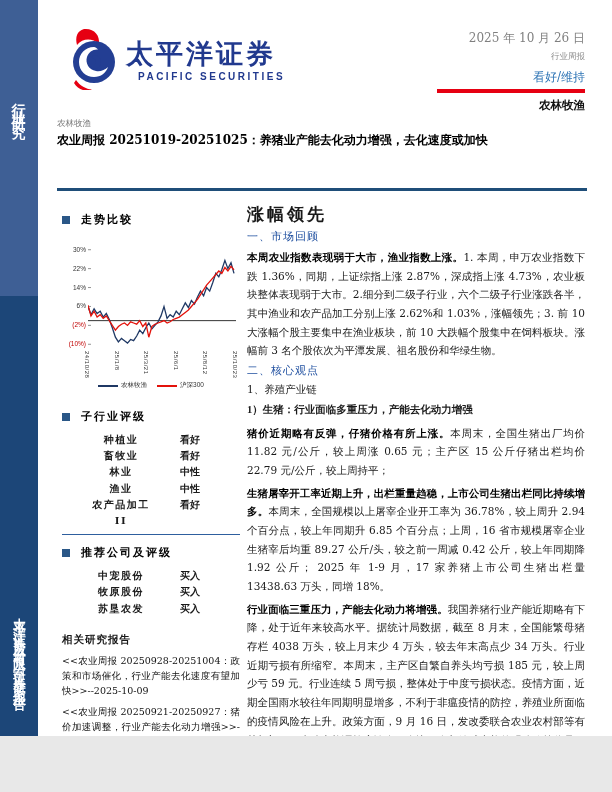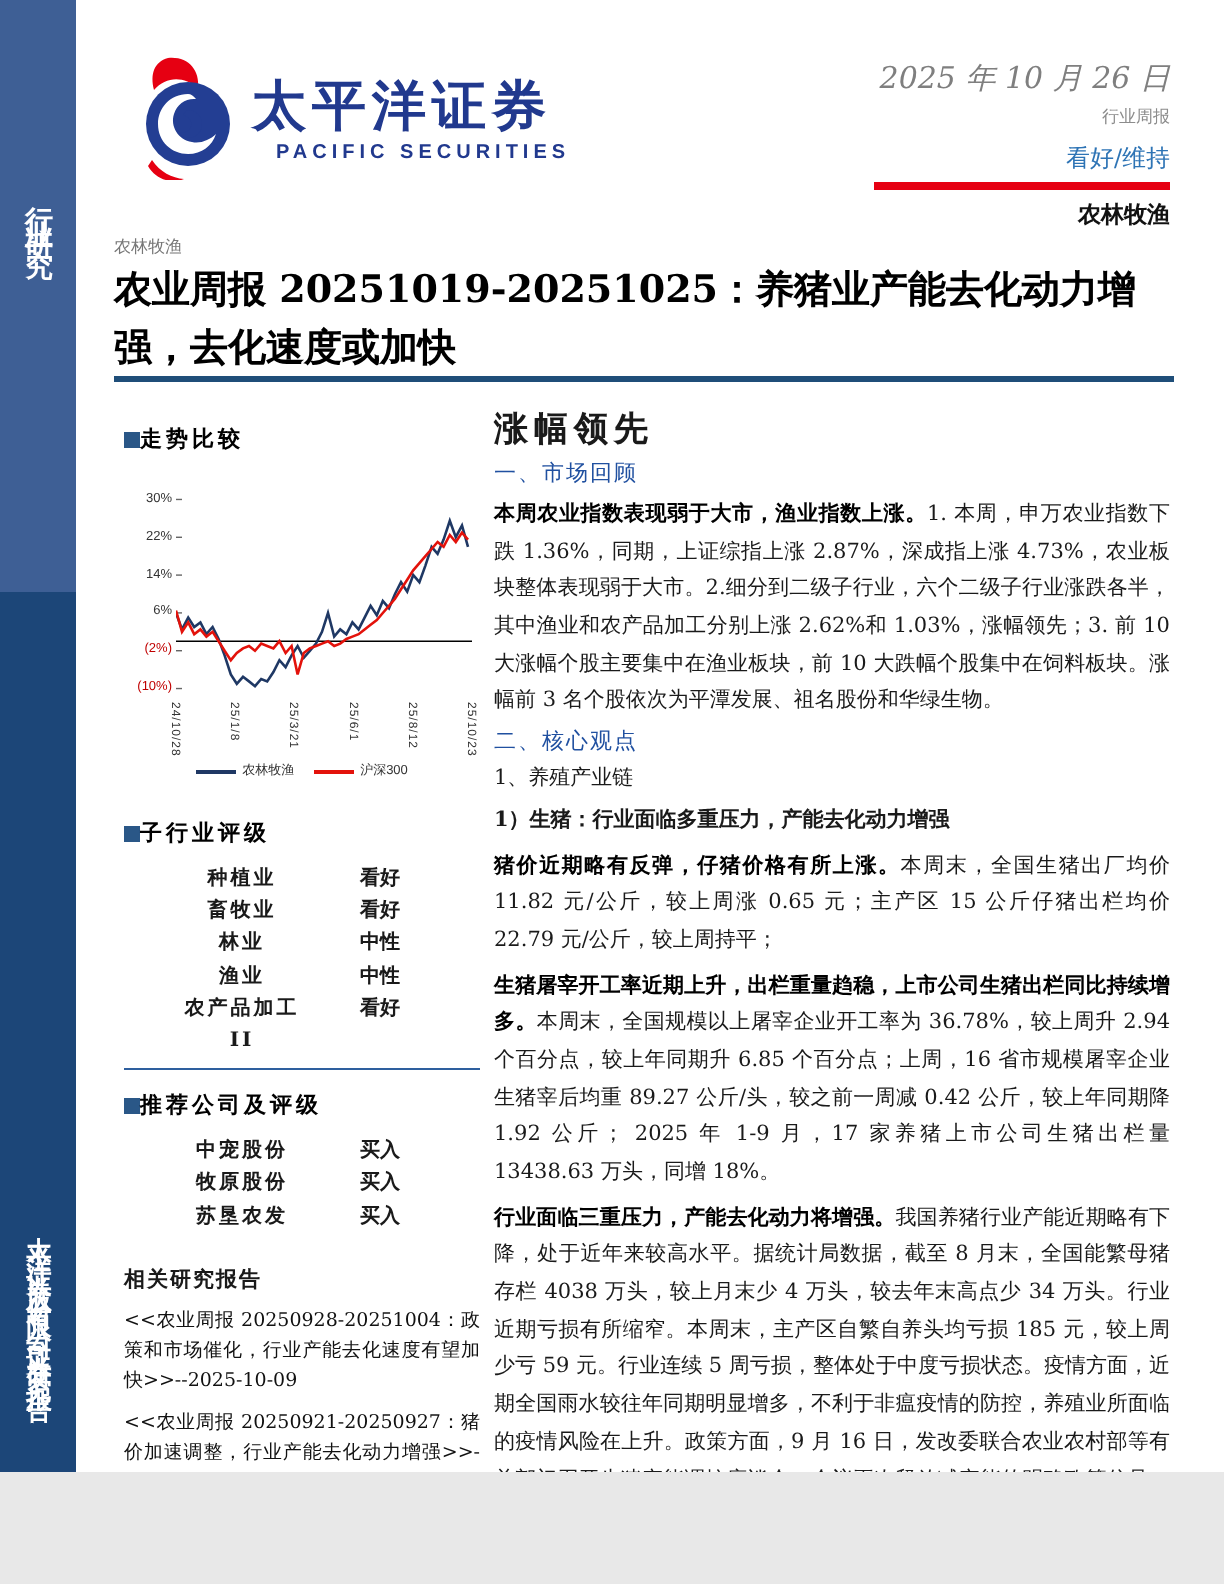--- a/index.html
+++ b/index.html
@@ -11,32 +11,32 @@
   .vtext{position:absolute;writing-mode:vertical-rl;color:#fff;font-weight:bold;
          left:50%;transform:translateX(-50%);}
   .vtext.industry-research{top:92px;font-size:14px;letter-spacing:7px;}
   .vtext.company-line{top:312px;font-size:12.5px;letter-spacing:5px;}
   
   .logo{position:absolute;left:64px;top:28px;display:flex;align-items:center;gap:8px;}
   .logo-text .cn{font-size:27px;font-weight:bold;color:#21398e;letter-spacing:3px;line-height:1;}
   .logo-text .en{font-size:10px;color:#21398e;letter-spacing:2.5px;margin-top:4px;
                  font-family:"Liberation Sans",sans-serif;font-weight:bold;padding-left:12px;}
   .header-right{position:absolute;right:27px;top:30px;width:160px;text-align:right;}
-  .hr-date{font-size:15px;color:#7f7f7f;font-style:italic;}
+  .hr-date{font-size:12px;color:#7f7f7f;}
   .hr-type{font-size:8.5px;color:#8c8c8c;margin-top:4px;}
   .hr-rating{font-size:12px;color:#2e74b5;margin-top:6px;}
   .hr-redbar{height:3.5px;background:#e60012;margin-top:3px;margin-left:12px;}
   .hr-industry{font-size:11.5px;font-weight:bold;color:#111;margin-top:5px;}
   .category-label{position:absolute;left:57px;top:118px;font-size:8.5px;color:#777;}
-  .doc-title{position:absolute;left:57px;top:131px;width:530px;font-size:19px;
+  .doc-title{position:absolute;left:57px;top:131px;width:530px;font-size:12px;
              font-weight:bold;line-height:1.55;color:#000;}
   .title-rule{position:absolute;left:57px;top:188px;width:530px;height:3px;background:#1f4e79;}
   
   .left-col{position:absolute;left:62px;top:202px;width:178px;}
-  .sec-head{display:flex;align-items:center;margin-top:10px;}
+  .sec-head{display:flex;align-items:center;gap:11px;margin-top:10px;}
   .sq{width:8px;height:8px;background:#2a5787;flex:0 0 auto;}
   .sec-title{font-size:11px;font-weight:bold;color:#000;letter-spacing:2px;}
   
   .chart{position:relative;width:178px;height:158px;margin-top:14px;}
   .plot{position:absolute;left:26px;top:4px;}
   .ytick{position:absolute;right:154px;font-size:6.5px;color:#333;white-space:nowrap;
          font-family:"Liberation Sans",sans-serif;}
   .ytick.neg{color:#c00000;}
   .xtick{position:absolute;top:110px;writing-mode:vertical-rl;font-size:6px;color:#333;
          font-family:"Liberation Sans",sans-serif;letter-spacing:0.5px;}
@@ -53,21 +53,21 @@
   
   .reports-title{font-size:10.5px;font-weight:bold;margin-top:16px;letter-spacing:1px;}
   .report-item{font-size:9.5px;line-height:1.6;margin-top:6px;color:#111;text-align:justify;}
   
   .right-col{position:absolute;left:247px;top:203px;width:338px;}
   .summary-title{font-size:17px;font-weight:bold;letter-spacing:3px;}
   .blue-head{font-size:11px;font-weight:normal;color:#2050a0;margin-top:3px;letter-spacing:1px;}
   .para{font-size:10.5px;line-height:1.78;text-align:justify;margin:4px 0 0 0;}
   .para b{color:#000;}
   .sub-line{font-size:10.5px;line-height:1.78;margin-top:2px;}
-  .sub-line.bold{font-weight:bold;}
+  .sub-line.bold{font-weight:bold;font-family:Liberation Serif, serif;}
   
   .footer-line{position:absolute;left:55px;right:0;top:751px;height:2px;background:#8f7c3f;}
   .footer-disclaimer{position:absolute;left:60px;top:763px;font-size:13px;color:#555;letter-spacing:1px;}
   .footer-motto{position:absolute;right:27px;top:760px;font-size:9.5px;color:#444;
                 background:#bef264;padding:2px 5px;letter-spacing:3px;}
 </style>
 </head>
 <body>
 
 <div class="page">

